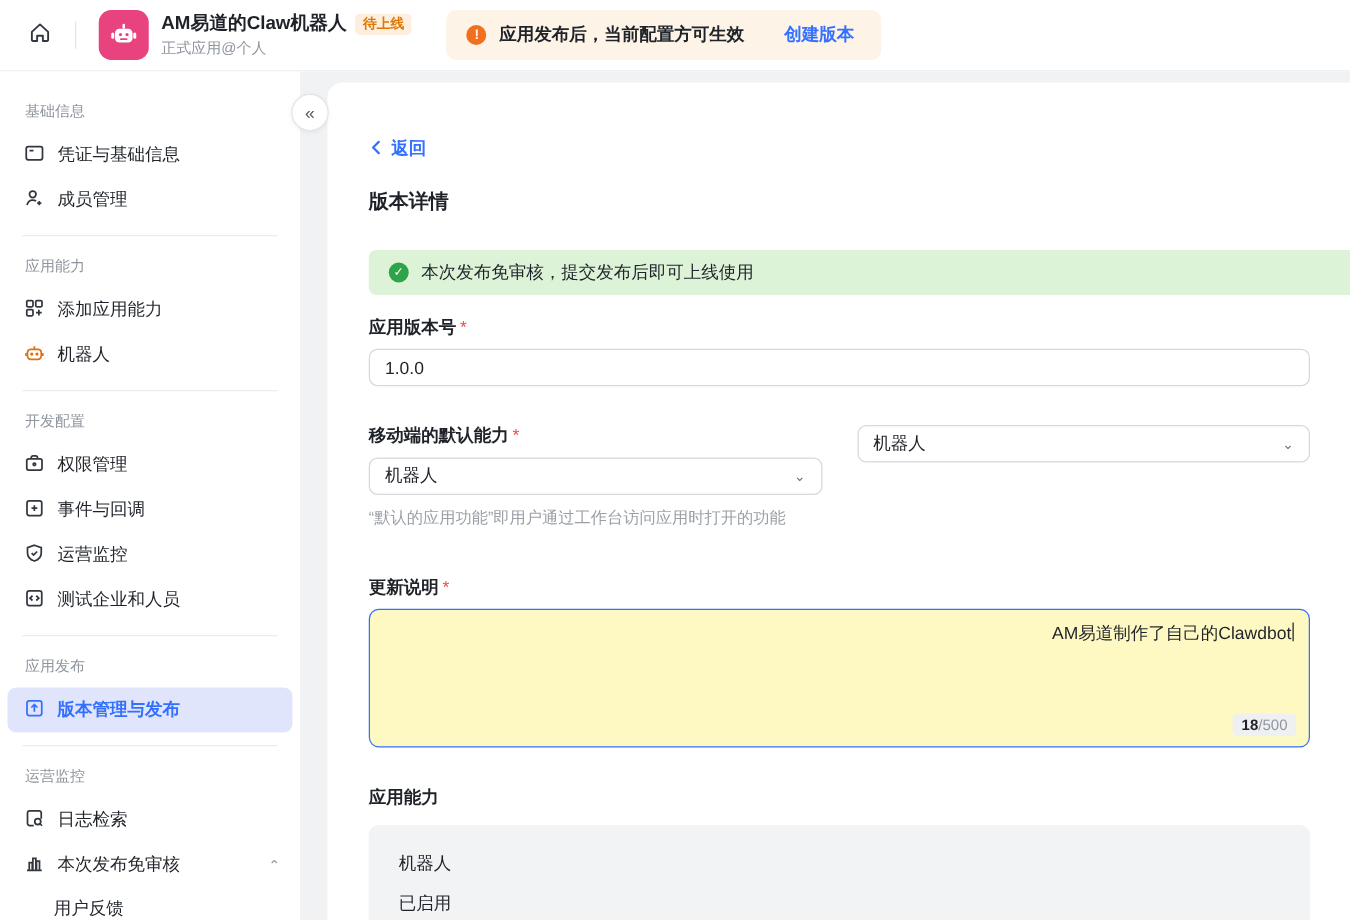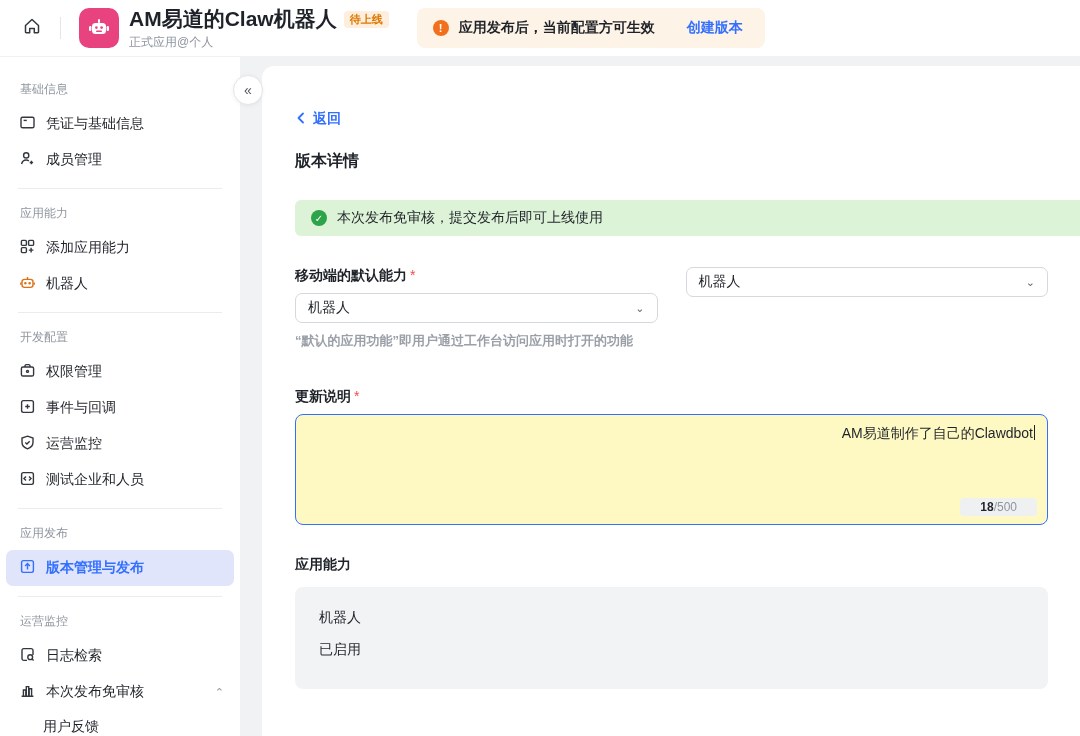--- a/index.html
+++ b/index.html
@@ -9,21 +9,21 @@
   
   .topbar { height:57px; display:flex; align-items:center; padding:0 16px 0 14px;
     background:#fff; border-bottom:1px solid #f0f1f2; position:relative; z-index:3; }
   .home-btn { width:36px; height:36px; display:flex; align-items:center; justify-content:center;
     border-radius:6px; cursor:pointer; }
   .top-divider { width:1px; height:22px; background:#e4e5e7; margin:0 18px 0 10px; }
   .app-icon { width:40px; height:40px; border-radius:10px; background:#e8437f;
     display:flex; align-items:center; justify-content:center; flex:0 0 auto; }
   .app-meta { margin-left:10px; line-height:1.25; }
   .app-title-row { display:flex; align-items:center; gap:7px; }
-  .app-title { font-size:21px; font-weight:700; }
+  .app-title { font-size:15px; font-weight:700; }
   .app-badge { font-size:11px; color:#de7802; background:#fdeedd; border-radius:4px;
     padding:2px 6px; font-weight:600; }
   .app-sub { font-size:12px; color:#8f959e; margin-top:2px; }
   .alert-bar { margin-left:28px; height:40px; background:#fdf3e6; border-radius:8px;
     display:flex; align-items:center; padding:0 22px 0 16px; gap:10px; }
   .alert-ico { width:16px; height:16px; border-radius:50%; background:#f2701d; color:#fff;
     font-size:11px; font-weight:700; display:flex; align-items:center; justify-content:center; }
   .alert-text { font-size:14px; font-weight:600; color:#1f2329; }
   .alert-link { font-size:14px; font-weight:600; color:#3370ff; margin-left:22px; cursor:pointer; }
 
@@ -65,29 +65,29 @@
   .f-label .star { color:#f54a45; margin-left:3px; font-weight:400; }
   .mt-form { margin-top:17px; }
   .input { height:30px; border:1px solid #d5d8dd; border-radius:7px; display:flex;
     align-items:center; padding:0 12px; font-size:14px; background:#fff; cursor:text; }
   .row2 { display:flex; gap:28px; margin-top:31px; }
   .col { flex:1; }
   .select { height:30px; border:1px solid #d5d8dd; border-radius:7px; display:flex;
     align-items:center; justify-content:space-between; padding:0 12px; font-size:14px;
     background:#fff; cursor:pointer; }
   .select .chev { color:#646a73; font-size:11px; }
-  .hint { font-size:13px; color:#9ba0a8; margin-top:9px;font-weight:bold; }
+  .hint { font-size:13px; color:#9ba0a8; margin-top:9px; }
 
   .notes-wrap { margin-top:38px; }
   .textarea { position:relative; height:111px; border:1.5px solid #3370ff; border-radius:8px;
     padding:10px 12px; font-size:14px; background:#fef9c3; cursor:text;text-align:right; }
   .caret { display:inline-block; width:1px; height:15px; background:#1f2329;
     vertical-align:-2px; margin-left:1px; }
   .counter { position:absolute; right:10px; bottom:8px; background:#eff0f2; border-radius:4px;
-    padding:2px 20px; font-size:12px; }
+    padding:2px 7px; font-size:12px; }
   .counter b { color:#1f2329; font-weight:700; }
   .counter span { color:#8f959e; }
 
   .cap-head { font-size:14px; font-weight:700; margin-top:31px; }
   .cap-box { margin-top:13px; background:#f2f3f5; border-radius:8px; padding:22px 24px 30px; }
   .cap-name { font-size:14px; color:#1f2329; }
   .cap-status { font-size:14px; color:#1f2329; margin-top:14px; }
 </style>
 </head>
 <body>
@@ -242,20 +242,26 @@
         <span>返回</span>
       </div>
 
       <div class="page-title">版本详情</div>
 
       <div class="banner">
         <span class="banner-ico">✓</span>
         <span class="banner-text">本次发布免审核，提交发布后即可上线使用</span>
       </div>
 
+      <div class="mt-form">
+        <div class="f-label">
+          <span>应用版本号</span><span class="star">*</span>
+        </div>
+        <div class="input">1.0.0</div>
+      </div>
 
       <div class="row2">
         <div class="col">
           <div class="f-label">
             <span>移动端的默认能力</span><span class="star">*</span>
           </div>
           <div class="select">
             <span>机器人</span>
             <span class="chev">⌄</span>
           </div>

